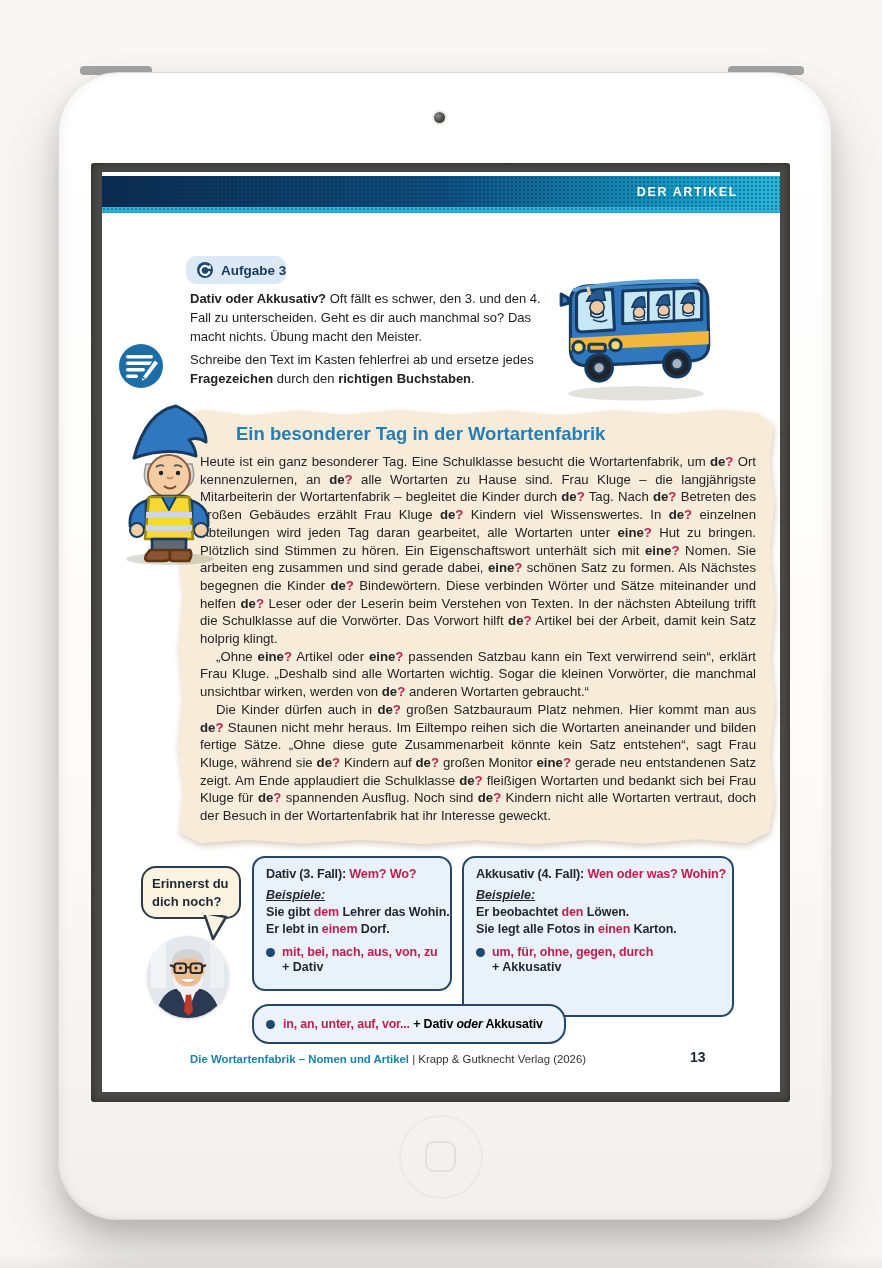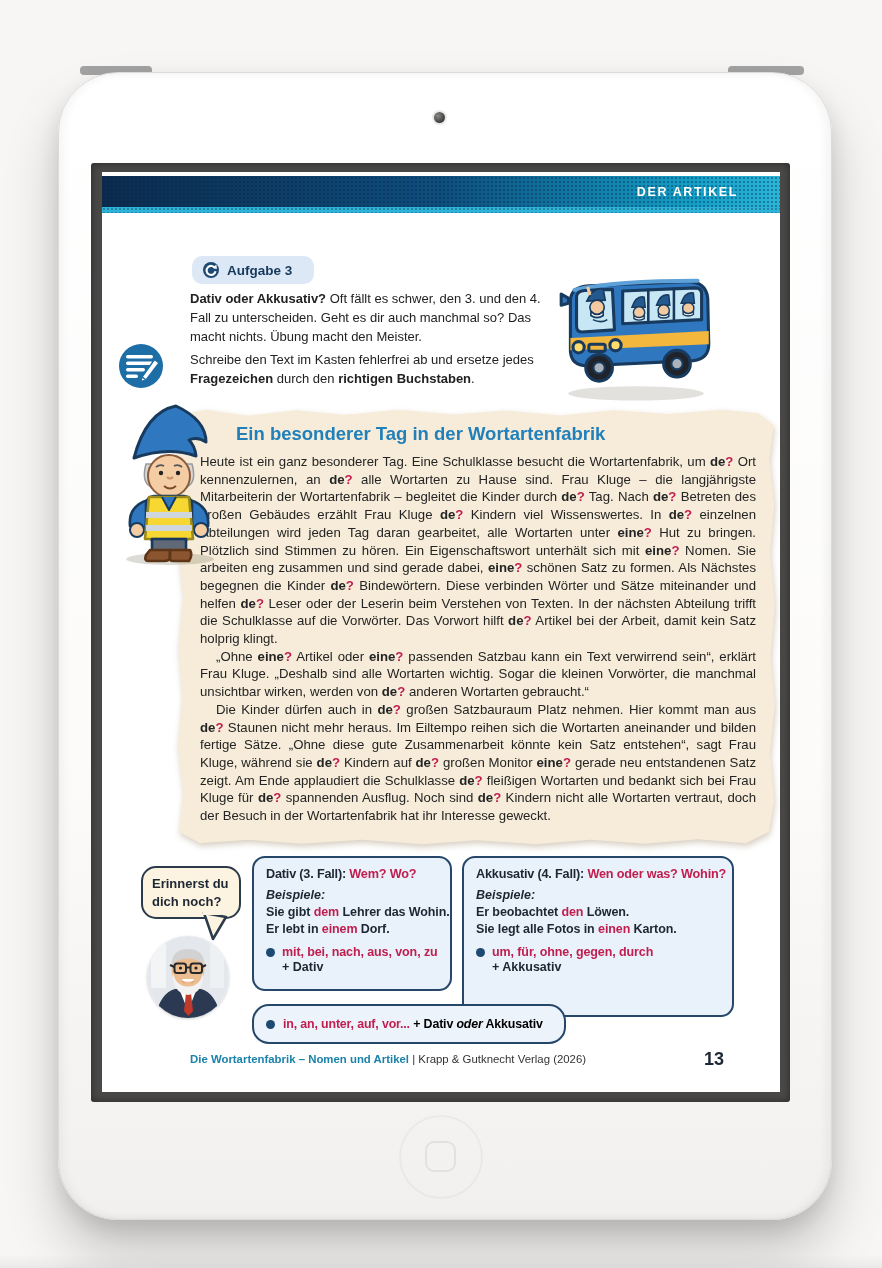--- a/index.html
+++ b/index.html
@@ -41,22 +41,22 @@
     background-image:radial-gradient(circle,rgba(5,35,64,.38) 1.05px,transparent 1.25px);
     background-size:4px 4px;}
   .header-title{position:absolute;right:42px;top:0;height:31px;display:flex;align-items:center;
     color:#ffffff;font-size:12.5px;font-weight:bold;letter-spacing:1.6px;z-index:2;}
   .header-strip{position:absolute;left:102px;top:207px;width:678px;height:6px;background:#2eb3d8;}
   .header-strip::after{content:"";position:absolute;inset:0;
     background-image:radial-gradient(circle,rgba(5,35,64,.30) 1px,transparent 1.2px);
     background-size:4px 4px;}
 
   
-  .task-badge{position:absolute;left:192px;top:256px;height:28px;display:flex;align-items:center;
-    gap:8px;padding:0 22px 0 11px;background:#dde8f6;border-radius:10px;}
+  .task-badge{position:absolute;left:186px;top:256px;height:28px;display:flex;align-items:center;
+    gap:8px;padding:0 0 0 11px;background:#dde8f6;border-radius:10px;}
   .task-badge .label{font-size:13.5px;font-weight:bold;color:#14395c;}
   .task-intro{position:absolute;left:190px;top:290px;width:362px;font-size:13px;line-height:1.45;color:var(--ink);}
   .task-instruction{position:absolute;left:190px;top:351px;width:362px;font-size:13px;line-height:1.45;color:var(--ink);}
   .write-icon{position:absolute;left:117px;top:342px;width:48px;height:48px;}
   .bus{position:absolute;left:554px;top:266px;width:164px;height:138px;}
 
   
   .story-wrap{position:absolute;left:176px;top:408px;width:600px;height:437px;
     filter:drop-shadow(1px 3px 3px rgba(120,90,50,.30));}
   .story{position:absolute;inset:0;background:#f6ecd9;
@@ -71,21 +71,21 @@
   .story-text p{margin:0;}
   .story-text p.indent{text-indent:16px;}
   .gnome{position:absolute;left:112px;top:398px;width:116px;height:168px;z-index:3;}
 
   
   .rulebox{position:absolute;border:2.5px solid var(--boxborder);border-radius:13px;
     background:#e9f1fa;padding:9px 12px;color:#1d2733;}
   .rulebox.dativ{left:252px;top:856px;width:200px;height:135px;}
   .rulebox.akkusativ{left:462px;top:856px;width:272px;height:161px;}
   .rb-heading{font-size:12.7px;white-space:nowrap;letter-spacing:-0.2px;margin-bottom:7px;}
-  .rb-label{font-size:12.5px;font-weight:bold;font-style:italic;margin-bottom:2px;}
+  .rb-label{font-size:12.5px;font-weight:bold;font-style:italic;margin-bottom:2px;text-decoration:underline;}
   .rb-ex{font-size:12.5px;line-height:16.5px;white-space:nowrap;letter-spacing:-0.1px;}
   .rb-bullet{display:flex;gap:7px;margin-top:8px;}
   .dot{width:9px;height:9px;border-radius:50%;background:#1c4a73;flex:0 0 auto;margin-top:3px;}
   .rb-preps{font-size:12.5px;font-weight:bold;color:var(--red);white-space:nowrap;letter-spacing:-0.1px;}
   .rb-case{font-size:12.5px;font-weight:bold;color:#1d2733;margin-top:1px;}
 
   .pill{position:absolute;left:252px;top:1004px;width:314px;height:40px;border:2.5px solid var(--boxborder);
     border-radius:17px;background:#edf3fb;display:flex;align-items:center;gap:8px;padding:8px 12px;}
   .pill .rich{font-size:12.4px;white-space:nowrap;letter-spacing:-0.15px;}
 
@@ -93,22 +93,22 @@
   .bubble{position:absolute;left:141px;top:866px;width:100px;background:#fcf3e1;
     border:2.5px solid #2b3b4b;border-radius:15px;padding:7px 9px;font-size:13px;font-weight:bold;
     color:#1d2733;line-height:1.35;z-index:4;}
   .bubble-tail{position:absolute;left:201px;top:912px;width:28px;height:30px;z-index:5;}
   .avatar{position:absolute;left:147px;top:936px;width:82px;height:82px;border-radius:50%;
     overflow:hidden;box-shadow:0 1px 3px rgba(0,0,0,.2);}
 
   
   .footer-left{position:absolute;left:190px;top:1053px;font-size:11.4px;color:#333;}
   .footer-left .series{color:#1a82ab;font-weight:bold;}
-  .footer-page{position:absolute;left:690px;top:1049px;width:48px;text-align:center;
-    font-size:18px;font-weight:bold;color:#1d2733;}
+  .footer-page{position:absolute;left:690px;top:1049px;width:48px;text-align:left;
+    font-size:14px;font-weight:bold;color:#1d2733;}
 
   
   .seg-t{}
   .seg-b{font-weight:bold;}
   .seg-bi{font-weight:bold;font-style:italic;}
   .seg-r{font-weight:bold;color:var(--red);}
   .seg-q{font-weight:800;color:var(--red);}
 </style>
 </head>
 <body>

